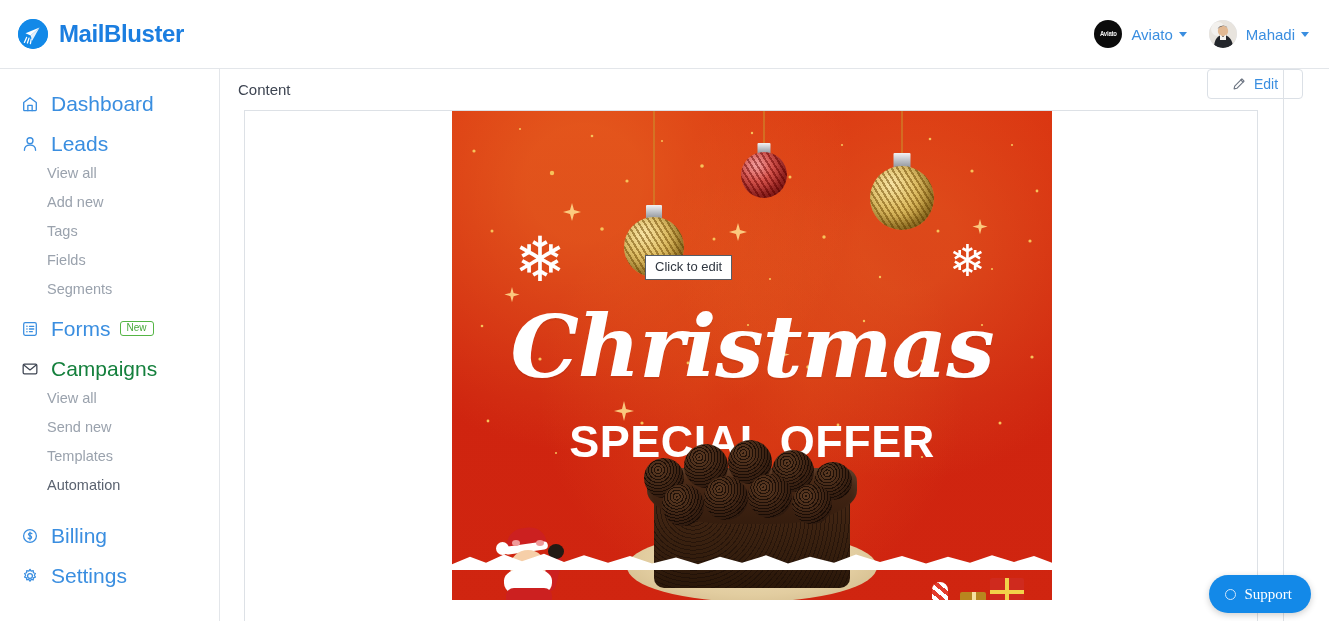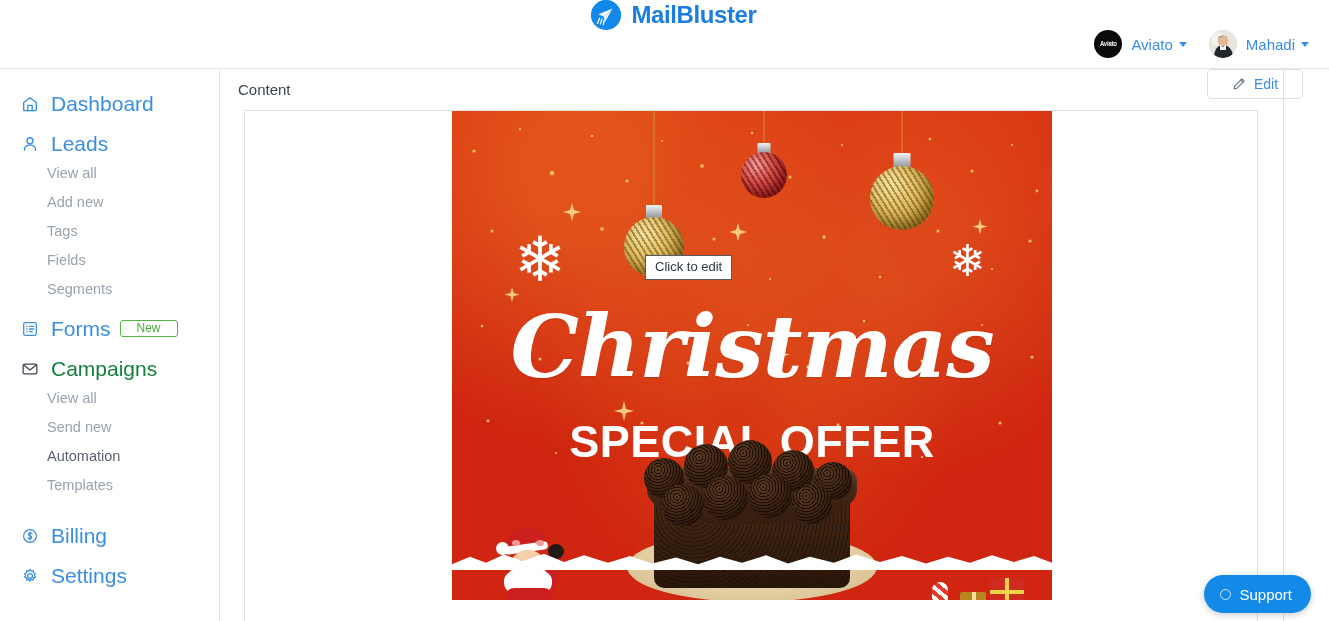--- a/index.html
+++ b/index.html
@@ -13,21 +13,20 @@
   }
 
   
   .topbar {
     position: absolute; top: 0; left: 0;
     width: 1329px; height: 69px;
     background: #ffffff;
     border-bottom: 1px solid #e3e6ea;
     display: flex; align-items: center;
     z-index: 40;
-    flex-direction: column;
   }
   .brand { display: flex; align-items: center; margin-left: 18px; }
   .brand-mark {
     width: 30px; height: 30px; border-radius: 50%;
     background: #1289e8;
     position: relative; overflow: hidden;
     flex: none;
   }
   .brand-mark svg { position: absolute; top: 0; left: 0; }
   .brand-name {
@@ -83,23 +82,23 @@
     width: 18px; height: 18px; flex: none;
     display: flex; align-items: center; justify-content: center;
     color: #3a8ee0;
   }
   .nav-top-label {
     margin-left: 12px;
     font-size: 21px; color: #3a8ee0;
   }
   .badge-new {
     margin-left: 9px;
-    font-size: 12px; color: #46a838;
+    font-size: 10px; color: #46a838;
     border: 1px solid #55b545; border-radius: 3px;
-    padding: 1px 16px 2px; line-height: 1;
+    padding: 1px 6px 2px; line-height: 1;
     background: #ffffff;
     text-align: center;
   }
   .nav-sub {
     height: 29px; padding-left: 47px;
     display: flex; align-items: center;
     font-size: 14.5px; color: #9aa2ad;
     cursor: pointer;
   }
   .nav-sub.emph { color: #5b6370; }
@@ -302,21 +301,21 @@
     height: 38px; padding: 0 19px 0 16px;
     background: #1389e8; border-radius: 19px;
     display: flex; align-items: center; gap: 8px;
     box-shadow: 0 2px 7px rgba(0,0,0,.20);
     cursor: pointer; z-index: 60;
   }
   .support-icon {
     width: 11px; height: 11px; border-radius: 50%;
     border: 1.6px solid #cfe6fb; flex: none;
   }
-  .support-label { font-size: 15px; color: #ffffff; }
+  .support-label { font-size: 15px; color: #ffffff; font-family: Liberation Serif, serif; }
 </style>
 </head>
 <body>
 
 <div class="topbar">
 
   <div class="brand">
     <div class="brand-mark">
       <svg width="30" height="30" viewBox="0 0 30 30">
         <circle cx="15" cy="15" r="15" fill="#1289e8"></circle>
@@ -414,22 +413,22 @@
     <span class="nav-icon" style="color:#3e4552">
       <svg width="18" height="18" viewBox="0 0 20 20" fill="none" stroke="currentColor" stroke-width="1.4" stroke-linejoin="round">
         <rect x="2.4" y="4.6" width="15.2" height="10.8" rx="1.4"></rect>
         <path d="M2.8 5.4 L10 11 L17.2 5.4"></path>
       </svg>
     </span>
     <span class="nav-top-label" style="color:#15803d">Campaigns</span>
   </div>
   <div class="nav-sub">View all</div>
   <div class="nav-sub">Send new</div>
+  <div class="nav-sub">Templates</div>
   <div class="nav-sub emph">Automation</div>
-  <div class="nav-sub">Templates</div>
 
   <div class="nav-gap"></div>
 
 
   <div class="nav-gap"></div>
 
   <div class="nav-top">
     <span class="nav-icon">
       <svg width="18" height="18" viewBox="0 0 20 20" fill="none" stroke="currentColor" stroke-width="1.4" stroke-linecap="round">
         <circle cx="10" cy="10" r="7.1"></circle>

